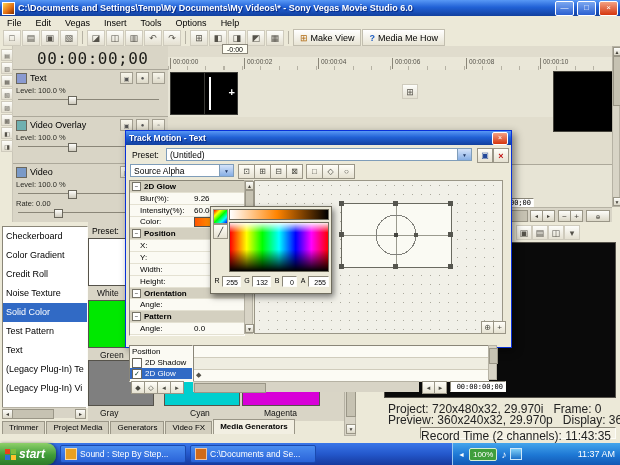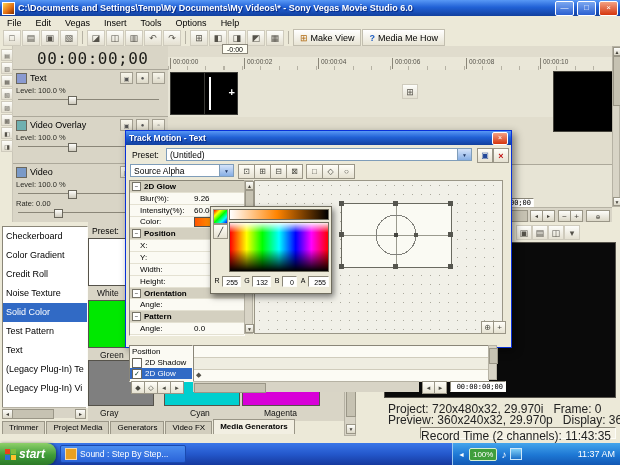--- a/index.html
+++ b/index.html
@@ -601,20 +601,24 @@
           <i style="background:#7cbf3f;"></i>
           <i style="background:#2f6fd6;"></i>
           <i style="background:#fdc22e;"></i>
         </span>
       <span>start</span>
     </div>
     <div class="abs taskbtn" style="left:60px;width:126px;">
       <span class="tkicon" style="background:#e8a020;"></span>
       <span>Sound : Step By Step...</span>
     </div>
+    <div class="abs taskbtn" style="left:190px;width:126px;">
+      <span class="tkicon" style="background:#d06a18;"></span>
+      <span>C:\Documents and Se...</span>
+    </div>
     <div class="abs tray">
       <span style="font-size:7px;">◄</span>
       <span style="background:#3f9e3c;border:1px solid #d8f0d0;border-radius:2px;font-size:8px;padding:0 3px;line-height:11px;">100%</span>
       <span style="font-size:10px;">♪</span>
       <span style="width:10px;height:10px;background:linear-gradient(#7fd0f8,#1a70c8);border:1px solid #cde8fa;display:inline-block;"></span>
       <span style="margin-left:auto;font-size:9px;">11:37 AM</span>
     </div>
   </div>
 
 </div>

